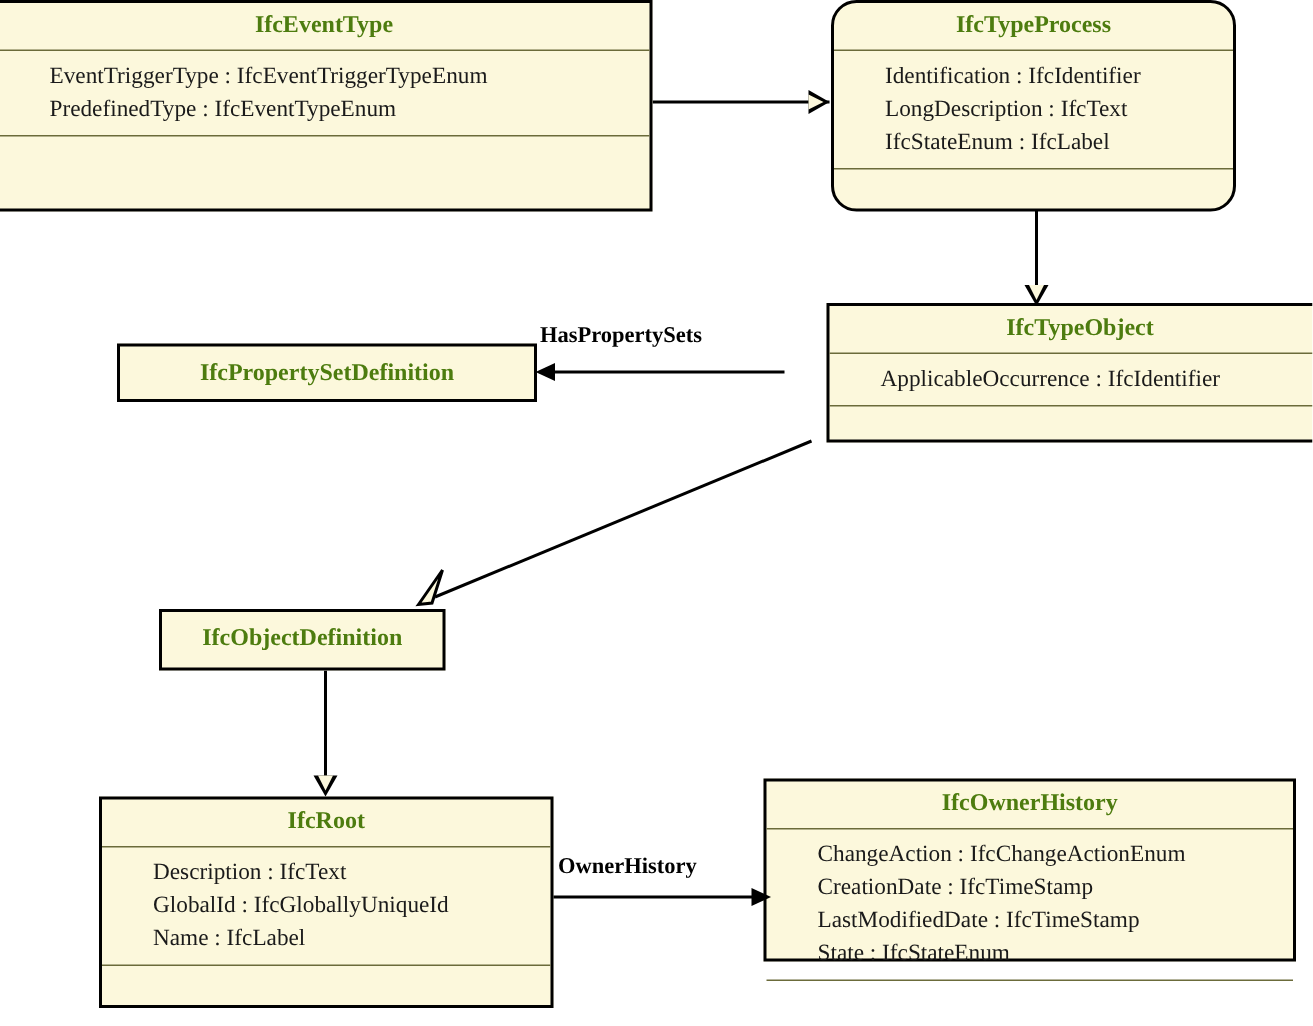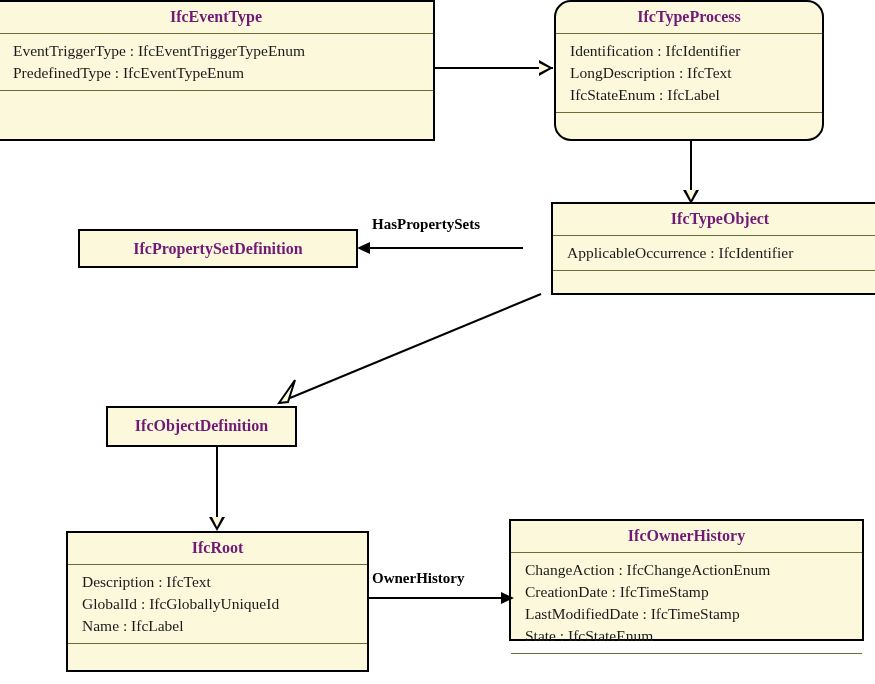--- a/index.html
+++ b/index.html
@@ -22,39 +22,40 @@
     box-sizing: border-box;
     background: #fcf8dc;
     border: 2px solid #000000;
     z-index: 3;
   }
   .uml-title {
     box-sizing: border-box;
     text-align: center;
     font-weight: bold;
     font-size: 16px;
-    color: #701a75;
+    color: #4d7c0f;
     padding: 6px 8px 7px 8px;
     white-space: nowrap;
     overflow: hidden;
   }
   .uml-divider {
     height: 0;
     border-top: 1px solid #6b6b3a;
   }
   .uml-attrs {
     box-sizing: border-box;
     padding: 6px 0 6px 14px;
     font-size: 15.5px;
     line-height: 22px;
     color: #1a1a1a;
     white-space: nowrap;
   }
   .uml-attr {
     white-space: nowrap;
+    margin-left: 20px;
   }
   .uml-ops {
     box-sizing: border-box;
     height: 20px;
   }
   
   .uml-box.simple .uml-title {
     padding: 9px 10px 10px 10px;
   }
 
@@ -154,21 +155,21 @@
     <div class="tri-right-inner"></div>
   </div>
 
   <div class="edge edge-v" style="left:690px; top:140px; height:64px;"></div>
   <div class="tri tri-down" style="left:683px; top:190px;">
     <div class="tri-down-inner"></div>
   </div>
 
   <div class="edge edge-h" style="left:368px; top:247px; width:155px;"></div>
   <div class="arrow-left-solid" style="left:357px; top:242px;"></div>
-  <div class="edge-label" style="left:372px; top:216px;">HasPropertySets</div>
+  <div class="edge-label" style="left:360px; top:216px;">HasPropertySets</div>
 
   <svg class="edge-diag" style="left:0px; top:0px; width:875px; height:684px;">
     <line x1="541" y1="294" x2="290" y2="398"></line>
   </svg>
   <svg class="tri-svg" style="left:265px; top:378px; width:50px; height:40px;">
     <polygon points="14,25 30,2 23,24"></polygon>
   </svg>
 
   <div class="edge edge-v" style="left:216px; top:447px; height:74px;"></div>
   <div class="tri tri-down" style="left:209px; top:517px;">

